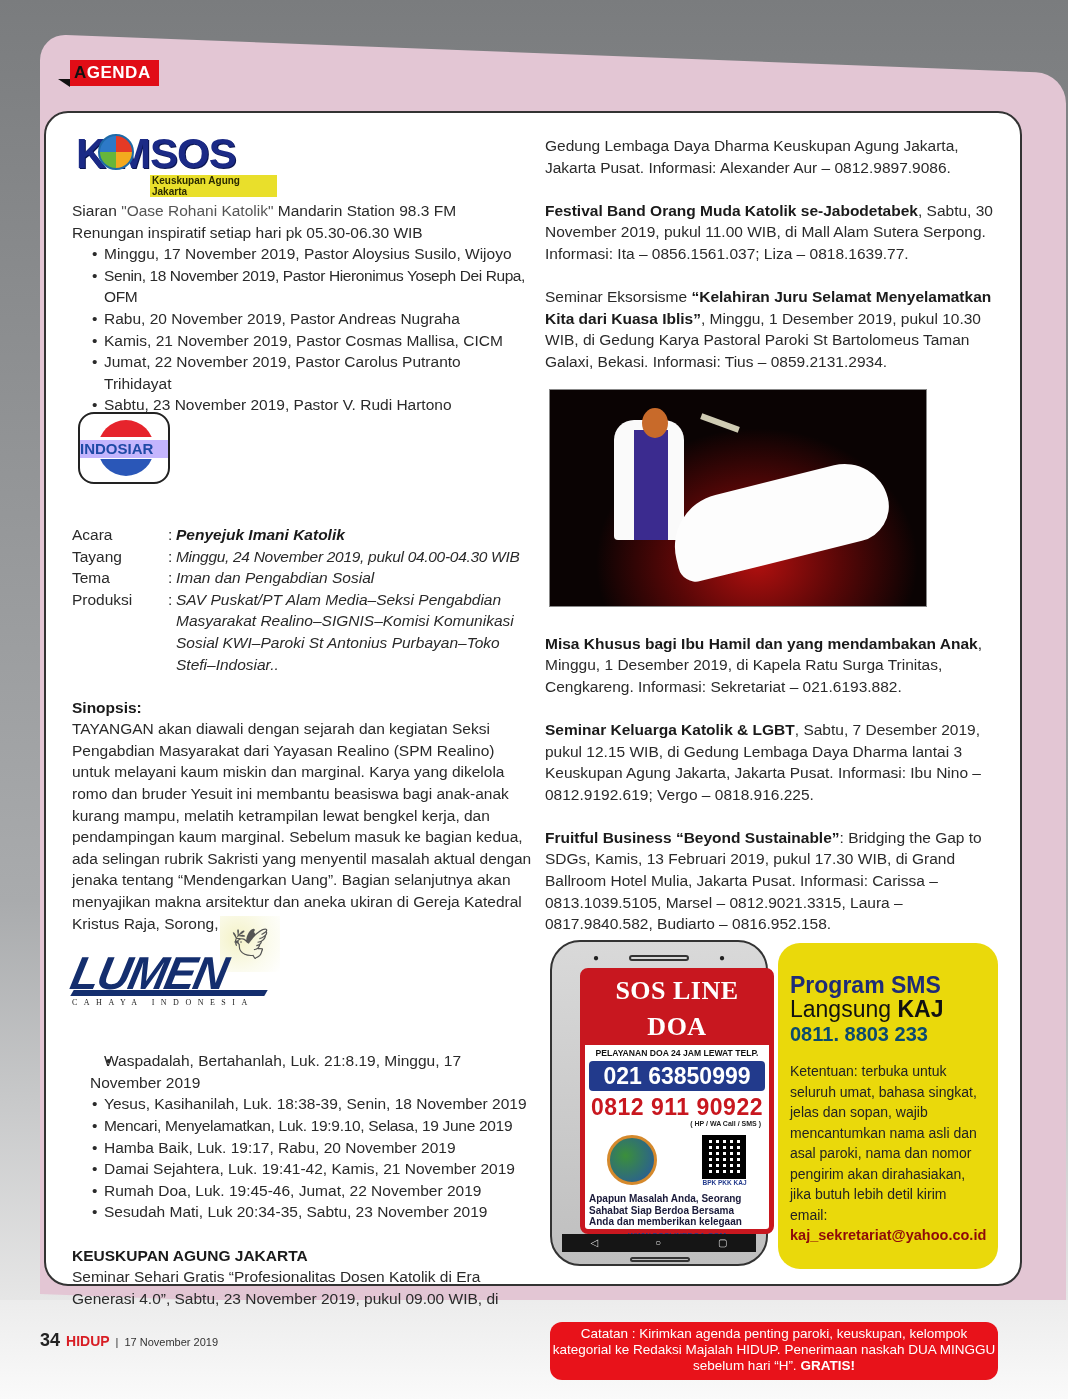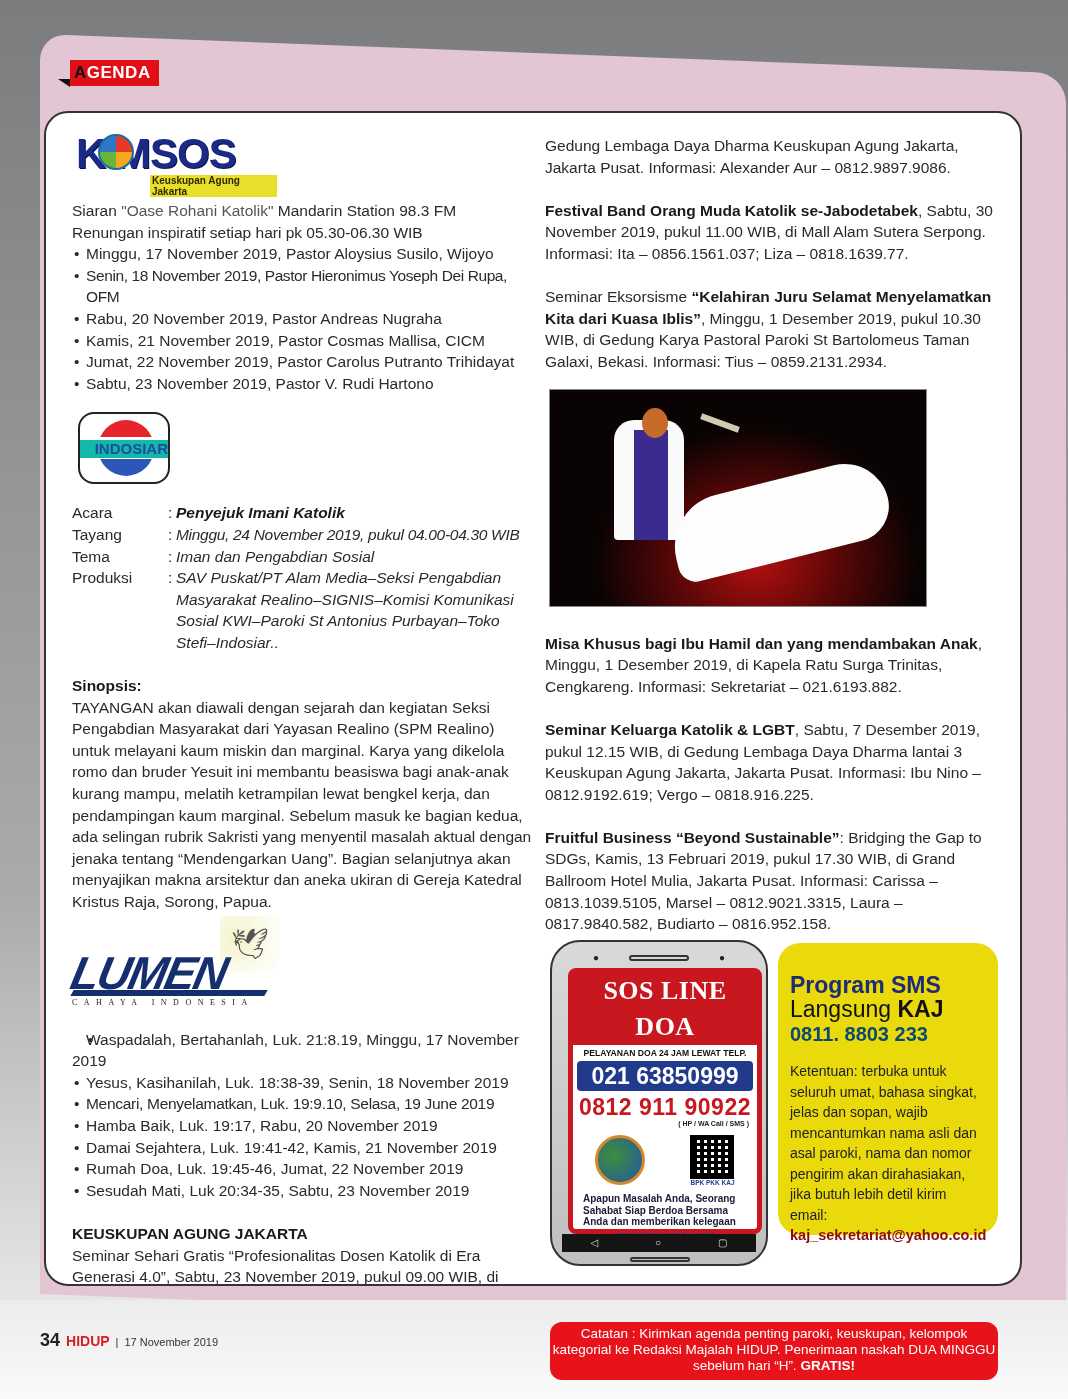--- a/index.html
+++ b/index.html
@@ -33,21 +33,21 @@
   }
   .card {
     position: absolute; left: 44px; top: 111px; width: 978px; height: 1175px;
     background: #fff; border: 2px solid #333; border-radius: 24px;
   }
   .col { position: absolute; font-size: 15.5px; line-height: 21.6px; color: #2a2a2a; }
   .col-left { left: 72px; top: 200px; width: 460px; }
   .col-right { left: 545px; top: 135px; width: 450px; }
   b, .bold { font-weight: bold; color: #1a1a1a; }
   .light { font-weight: normal; color: #555; }
-  ul.bullets { list-style: none; }
+  ul.bullets { list-style: none; margin-left: 18px; }
   ul.bullets li { position: relative; padding-left: 14px; }
   ul.bullets li::before { content: "•"; position: absolute; left: 2px; top: 0; }
   ul.lumen li { padding-left: 14px; }
   ul.lumen li.wrap { padding-left: 0; text-indent: 14px; }
   ul.lumen li.wrap::before { left: 2px; }
   .logo-komsos { position: absolute; left: 72px; top: 130px; width: 205px; height: 60px; }
   .komsos-text {
     position: absolute; left: 4px; top: 0; font-size: 42px; font-weight: 900;
     color: #1b2a86; font-family: "Liberation Sans", sans-serif; letter-spacing: -1px;
     text-shadow: 1px 1px 0 #0a1450;
@@ -60,22 +60,22 @@
     position: absolute; left: 26px; top: 4px; width: 36px; height: 36px; border-radius: 50%;
     background: conic-gradient(#e53a25 0 25%, #f3a91e 0 50%, #67b63a 0 75%, #2d79c7 0);
     border: 2px solid #1e6aa8;
   }
   .logo-indosiar {
     position: absolute; left: 78px; top: 412px; width: 92px; height: 72px;
     border: 2px solid #222; border-radius: 16px; background: #fff; overflow: hidden;
   }
   .indo-disk { position: absolute; left: 18px; top: 6px; width: 56px; height: 56px; border-radius: 50%;
     background: linear-gradient(to bottom, #e6242c 0 30%, #fff 30% 36%, #2e9a3d 36% 46%, #fff 46% 54%, #2e9a3d 54% 64%, #fff 64% 70%, #2a57b8 70%); }
-  .indo-text { position: absolute; left: 0; width: 100%; top: 26px; text-align: right;
-    font-weight: bold; font-size: 15px; color: #1f4aa6; background: #14b8a6; line-height: 18px; }
+  .indo-text { position: absolute; left: 0; width: 100%; top: 26px; text-align: left;
+    font-weight: bold; font-size: 15px; color: #1f4aa6; background: #c4b5fd; line-height: 18px; }
   .info-table { margin-top: 0; }
   .info-row { display: flex; }
   .info-key { width: 96px; flex: none; }
   .info-sep { width: 8px; flex: none; }
   .info-val { flex: 1; font-style: italic; }
   .logo-lumen { position: absolute; left: 72px; top: 916px; width: 200px; height: 92px; }
   .lumen-word {
     position: absolute; left: 0; top: 30px; font-size: 46px; font-weight: 900; font-style: italic;
     color: #142e6e; letter-spacing: -2px; transform: skewX(-12deg);
   }
@@ -92,38 +92,38 @@
   .photo .stole { position: absolute; left: 84px; top: 40px; width: 34px; height: 110px; background: #3b2b8f; }
   .photo .head { position: absolute; left: 92px; top: 18px; width: 26px; height: 30px; border-radius: 50%; background: #c86a2a; }
   .photo .woman { position: absolute; left: 120px; top: 90px; width: 220px; height: 80px; background: #fdfdfd; border-radius: 60px 50px 40px 20px; transform: rotate(-14deg); }
   .photo .cross { position: absolute; left: 150px; top: 30px; width: 40px; height: 6px; background: #cfcbb3; transform: rotate(20deg); }
   .phone {
     position: absolute; left: 550px; top: 940px; width: 218px; height: 326px;
     background: linear-gradient(#d9d9d9, #bfbfbf); border: 2px solid #333; border-radius: 30px;
   }
   .phone .top-dots { position: absolute; top: 10px; left: 0; width: 100%; text-align: center; font-size: 10px; color: #222; }
   .phone .speaker { display: inline-block; width: 60px; height: 6px; border: 2px solid #333; border-radius: 4px; vertical-align: middle; margin: 0 30px; }
-  .phone .screen { position: absolute; left: 16px; top: 26px; width: 194px; height: 266px; background: #fff; border: 5px solid #c8171f; border-radius: 8px; }
+  .phone .screen { position: absolute; left: 28px; top: 26px; width: 194px; height: 266px; background: #fff; border: 5px solid #c8171f; border-radius: 8px; }
   .phone .sos-head { background: #c8171f; color: #fff; font-family: "Liberation Serif", serif; font-weight: bold; font-size: 26px; text-align: center; line-height: 36px; letter-spacing: 0.5px; }
   .phone .pelayanan { font-size: 8.6px; font-weight: bold; text-align: center; color: #111; margin-top: 3px; }
   .phone .num1 { background: #223a8c; color: #fff; font-weight: bold; font-size: 23px; text-align: center; margin: 3px 4px; border-radius: 4px; line-height: 30px; }
   .phone .num2 { color: #c8171f; font-weight: bold; font-size: 23px; text-align: center; line-height: 26px; letter-spacing: 0.5px; }
   .phone .num2-sub { font-size: 7px; font-weight: bold; text-align: right; padding-right: 8px; color: #222; }
   .phone .mid { display: flex; height: 66px; align-items: center; justify-content: space-around; }
   .phone .globe { width: 50px; height: 50px; border-radius: 50%; background: radial-gradient(circle at 35% 40%, #3b8f3b, #2755a5); border: 3px solid #d5892c; }
   .phone .qr { width: 44px; height: 44px; background:
       repeating-linear-gradient(90deg, #000 0 4px, #fff 4px 7px),
       repeating-linear-gradient(0deg, #000 0 3px, #fff 3px 6px); background-blend-mode: multiply; border: 3px solid #000; }
   .phone .qr-label { font-size: 6.5px; color: #223a8c; font-weight: bold; text-align: center; }
-  .phone .msg { font-size: 10px; font-weight: bold; color: #1a1a3a; text-align: left; padding-left: 10px; line-height: 11.5px; }
+  .phone .msg { font-size: 10px; font-weight: bold; color: #1a1a3a; text-align: left; padding-left: 4px; line-height: 11.5px; }
   .phone .url { font-size: 8px; font-weight: bold; color: #223a8c; text-align: center; margin-top: 3px; }
   .phone .navbar { position: absolute; left: 10px; top: 292px; width: 194px; height: 18px; background: #151515; display: flex; justify-content: space-around; color: #ddd; font-size: 10px; line-height: 18px; }
   .phone .home-bar { position: absolute; left: 78px; top: 315px; width: 60px; height: 5px; border: 2px solid #333; border-radius: 4px; }
   .sms-box {
-    position: absolute; left: 778px; top: 943px; width: 220px; height: 292px;
+    position: absolute; left: 778px; top: 943px; width: 220px; height: 326px;
     background: #ead90b; border-radius: 22px; padding: 30px 12px 0 12px;
   }
   .sms-title { font-size: 23px; font-weight: bold; color: #1e2c78; line-height: 24px; }
   .sms-sub { font-size: 23px; color: #111; line-height: 24px; }
   .sms-sub b { color: #111; }
   .sms-number { font-size: 20px; font-weight: bold; color: #0c4a6e; line-height: 26px; }
   .sms-terms { margin-top: 14px; font-size: 14px; line-height: 20.5px; color: #222; font-family: "Liberation Sans Narrow", "Liberation Sans", sans-serif; }
   .sms-email { font-weight: bold; color: #8e0a0a; font-size: 14.5px; }
   .footer { position: absolute; left: 40px; top: 1330px; font-size: 14px; display: flex; align-items: baseline; gap: 6px; }
   .footer .page { font-size: 18px; font-weight: bold; color: #222; }

